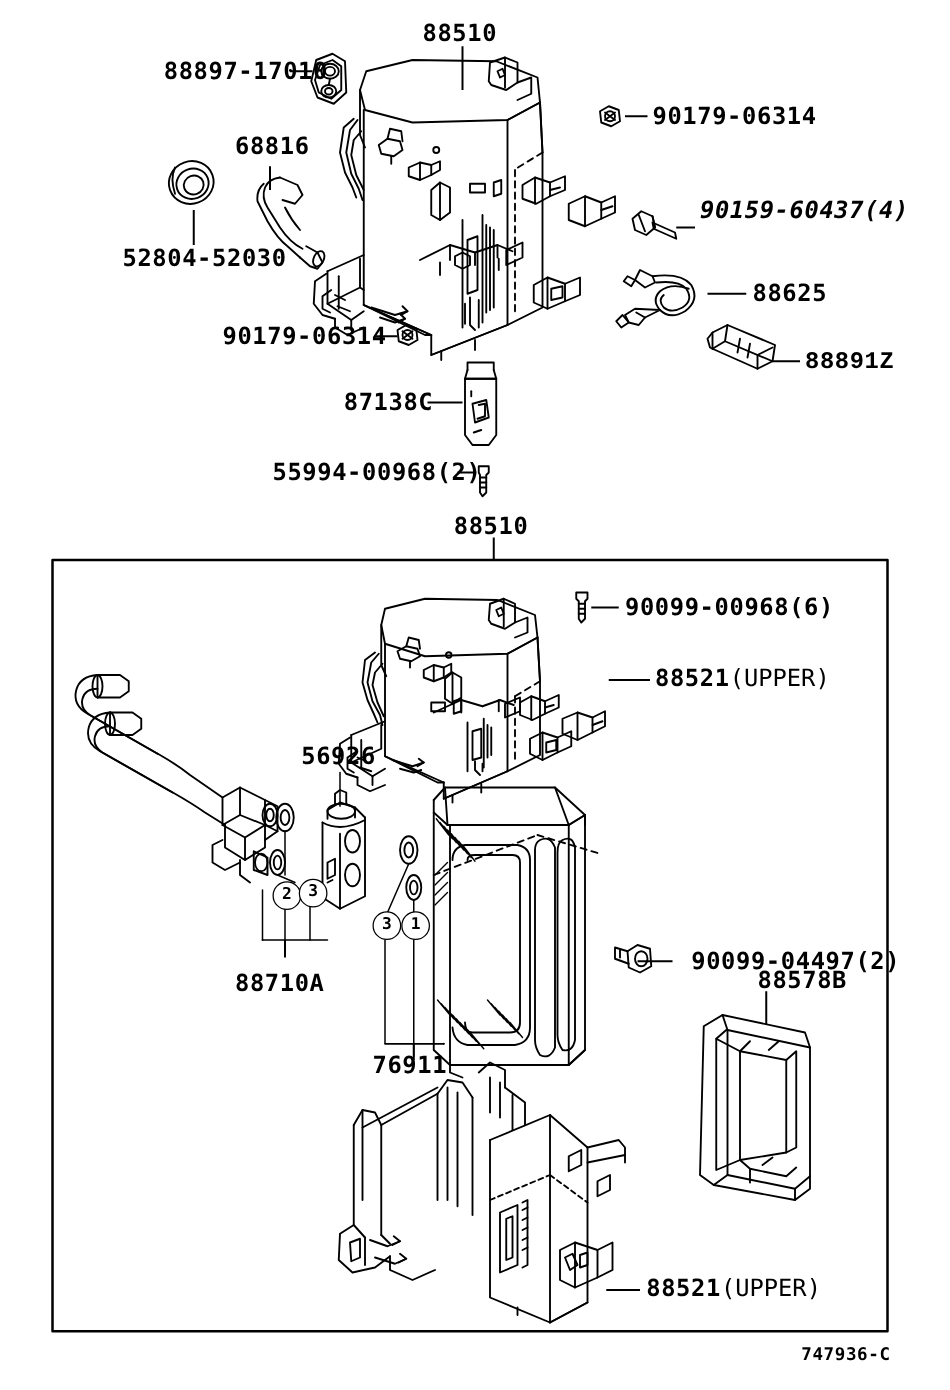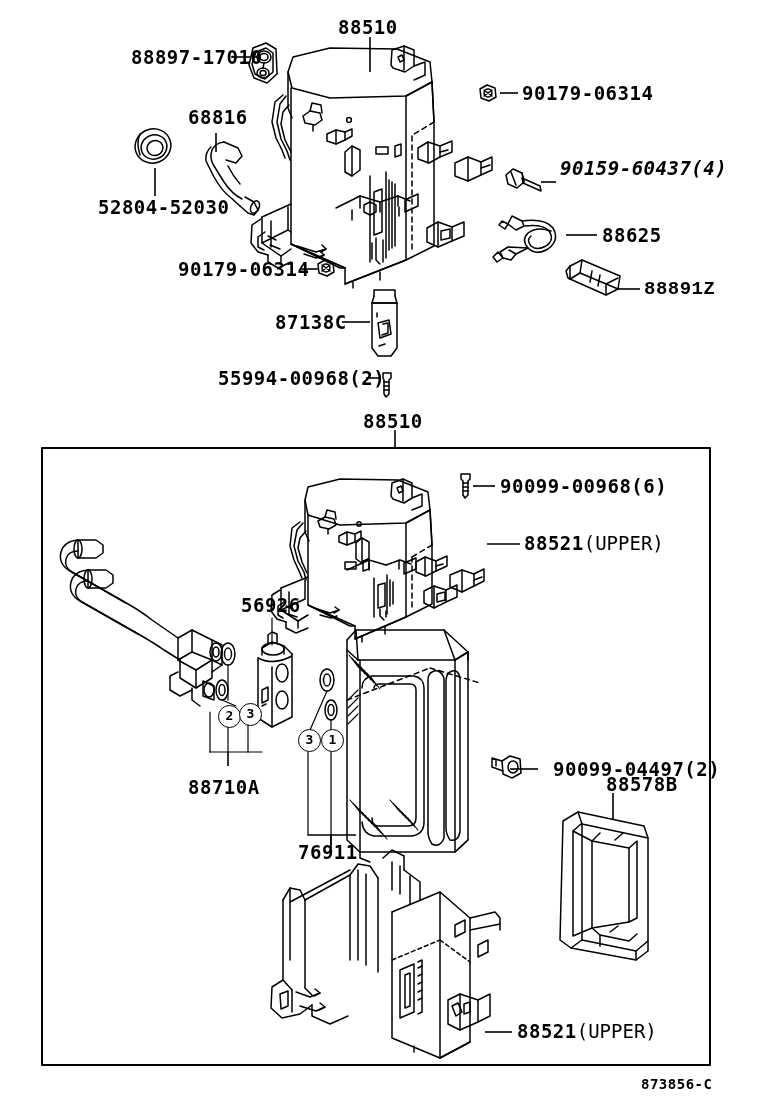--- a/index.html
+++ b/index.html
@@ -559,15 +559,15 @@
 
   <div class="lbl" style="left:517px;top:1022px;">
     <span>88521</span><span class="sfx">(UPPER)</span>
   </div>
 
   <div class="cnum" style="left:218px;top:705px;">2</div>
   <div class="cnum" style="left:239px;top:703px;">3</div>
   <div class="cnum" style="left:298px;top:729px;">3</div>
   <div class="cnum" style="left:321px;top:729px;">1</div>
 
-  <div class="footer" style="left:641px;top:1076px;">873856-C</div>
+  <div class="footer" style="left:641px;top:1076px;">747936-C</div>
 
 </div>
 
 </body></html>

